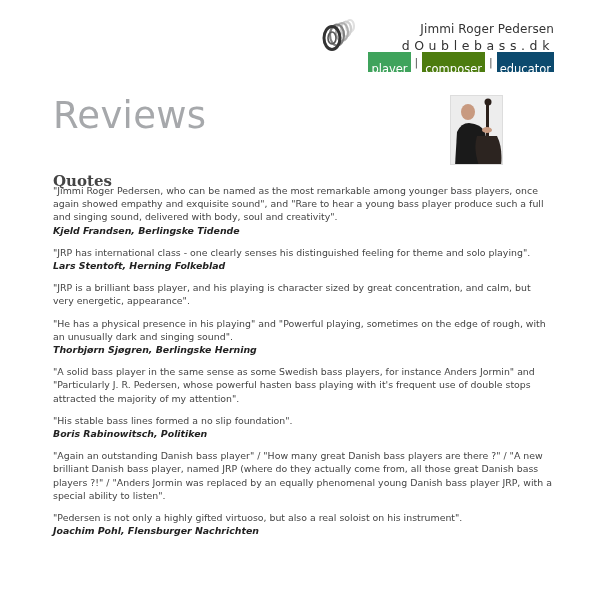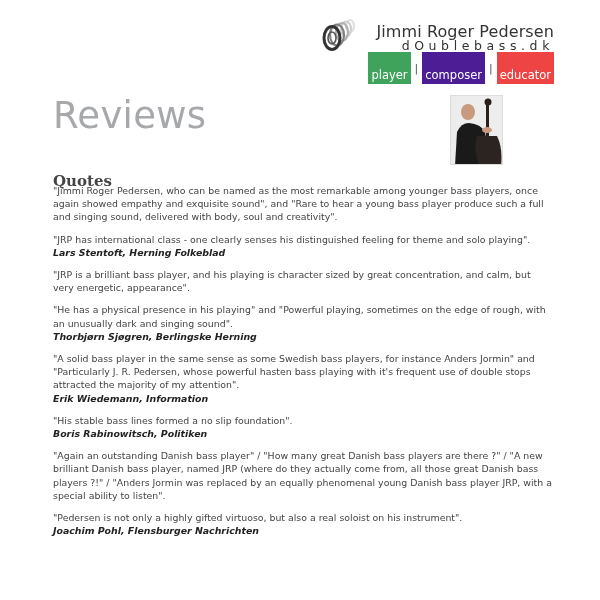--- a/index.html
+++ b/index.html
@@ -2,27 +2,27 @@
 <html><head>
   <meta charset="utf-8">
   <style>
     * { margin: 0; padding: 0; box-sizing: border-box; }
     html, body { width: 600px; height: 600px; overflow: hidden; background: #ffffff; }
     body { position: relative; font-family: "DejaVu Sans", sans-serif; color: #333; }
 
     
     .logo-block { position: absolute; left: 318px; top: 14px; width: 240px; height: 50px; }
     .logo-icon { position: absolute; left: 2px; top: 4px; width: 36px; height: 34px; }
-    .logo-name { position: absolute; right: 4px; top: 8px; font-family: "DejaVu Sans", sans-serif; font-size: 16px; color: #333; letter-spacing: 0.1px; }
+    .logo-name { position: absolute; right: 4px; top: 8px; font-family: "DejaVu Sans", sans-serif; font-size: 12px; color: #333; letter-spacing: 0.1px; }
     .logo-domain { position: absolute; right: 4px; top: 24px; font-family: "DejaVu Sans", sans-serif; font-size: 12.5px; color: #333; letter-spacing: 4.6px; }
     .logo-tags { position: absolute; right: 4px; top: 38px; display: flex; align-items: center; font-size: 11.5px; font-family: "DejaVu Sans", sans-serif; }
-    .tag { color: #fff; padding: 16px 3px; line-height: 15px; height: 15px; }
+    .tag { color: #fff; padding: 10px 3px; line-height: 15px; height: 15px; }
     .tag.player { background: #3fa35c; }
-    .tag.composer { background: #4c1d95; }
-    .tag.educator { background: #ef4444; }
+    .tag.composer { background: #4d7c0f; }
+    .tag.educator { background: #0c4a6e; }
     .tag-sep { color: #555; padding: 0 4px; font-size: 11px; }
 
     
     .page-title { position: absolute; left: 53px; top: 94px; font-family: "DejaVu Sans", sans-serif; font-size: 37px; color: #a6a8ab; font-weight: normal; letter-spacing: 0.3px; }
 
     
     .photo { position: absolute; left: 450px; top: 95px; width: 53px; height: 70px; background: #ececec; overflow: hidden; border: 1px solid #ddd; }
     .photo svg { display: block; }
 
     .section-title { position: absolute; left: 53px; top: 154px; font-family: "DejaVu Serif", serif; font-size: 15px; color: #444; margin-top: 18px; }
@@ -77,35 +77,35 @@
 
     <ellipse cx="36" cy="34" rx="5" ry="3" fill="#c89a80"></ellipse>
   </svg>
 </div>
 
 <h2 class="section-title">Quotes</h2>
 
 <div class="quotes">
   <div class="quote">
     <p class="quote-text">"Jimmi Roger Pedersen, who can be named as the most remarkable among younger bass players, once again showed empathy and exquisite sound", and "Rare to hear a young bass player produce such a full and singing sound, delivered with body, soul and creativity".</p>
+    <p class="quote-source">Kjeld Frandsen, Berlingske Tidende</p>
   </div>
   <div class="quote">
     <p class="quote-text">"JRP has international class - one clearly senses his distinguished feeling for theme and solo playing".</p>
     <p class="quote-source">Lars Stentoft, Herning Folkeblad</p>
   </div>
   <div class="quote">
     <p class="quote-text">"JRP is a brilliant bass player, and his playing is character sized by great concentration, and calm, but very energetic, appearance".</p>
   </div>
   <div class="quote">
     <p class="quote-text">"He has a physical presence in his playing" and "Powerful playing, sometimes on the edge of rough, with an unusually dark and singing sound".</p>
     <p class="quote-source">Thorbjørn Sjøgren, Berlingske Herning</p>
   </div>
   <div class="quote">
     <p class="quote-text">"A solid bass player in the same sense as some Swedish bass players, for instance Anders Jormin" and "Particularly J. R. Pedersen, whose powerful hasten bass playing with it's frequent use of double stops attracted the majority of my attention".</p>
-    <p class="quote-source">Erik Wiedemann, Information</p>
   </div>
   <div class="quote">
     <p class="quote-text">"His stable bass lines formed a no slip foundation".</p>
     <p class="quote-source">Boris Rabinowitsch, Politiken</p>
   </div>
   <div class="quote">
     <p class="quote-text">"Again an outstanding Danish bass player" / "How many great Danish bass players are there ?" / "A new brilliant Danish bass player, named JRP (where do they actually come from, all those great Danish bass players ?!" / "Anders Jormin was replaced by an equally phenomenal young Danish bass player JRP, with a special ability to listen".</p>
   </div>
   <div class="quote">
     <p class="quote-text">"Pedersen is not only a highly gifted virtuoso, but also a real soloist on his instrument".</p>

